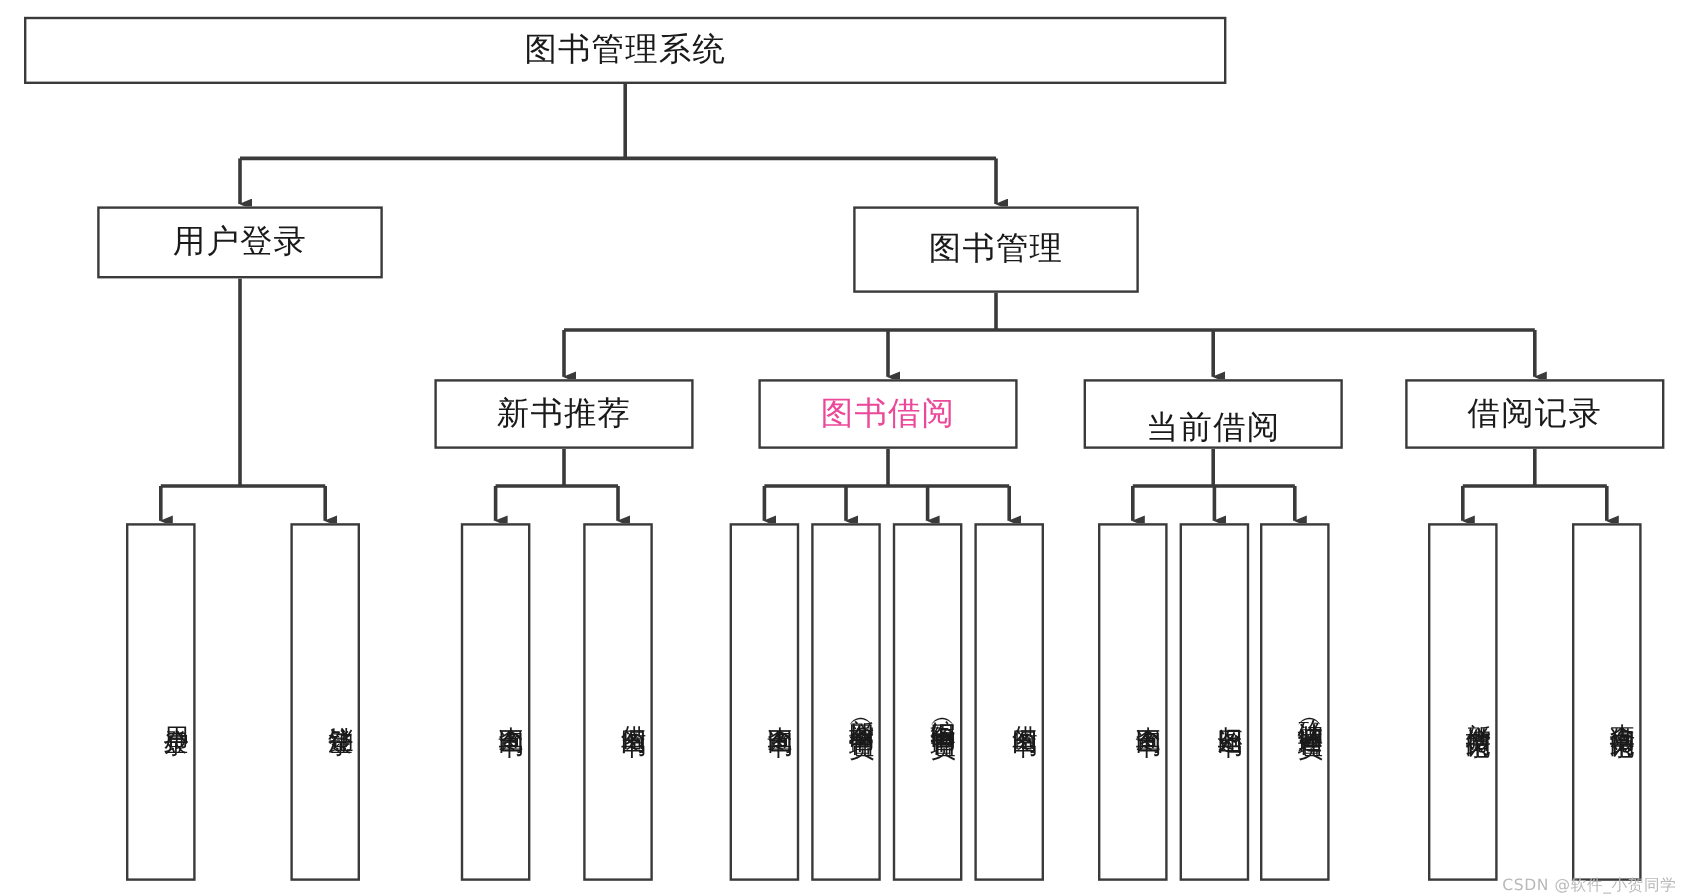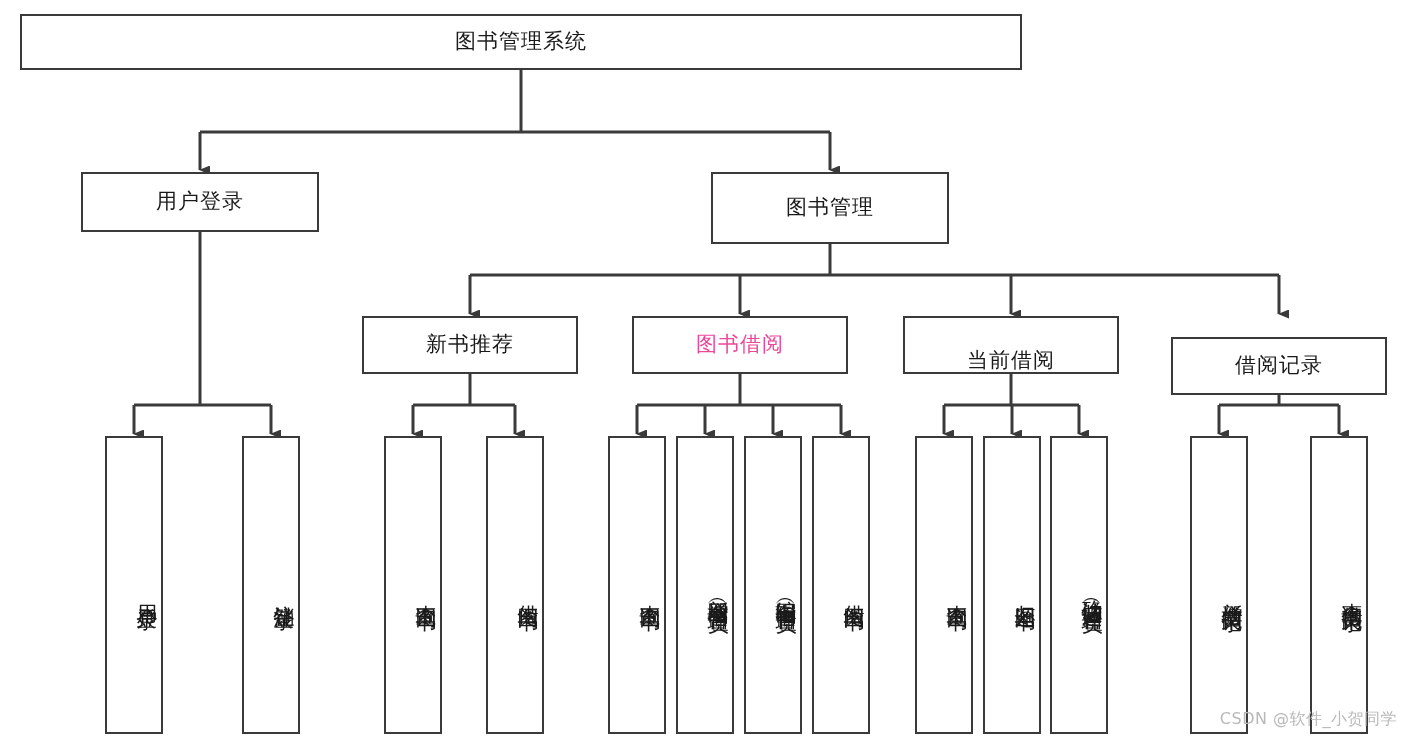--- a/index.html
+++ b/index.html
@@ -23,42 +23,42 @@
     position:absolute;
     box-sizing:border-box;
     background:#ffffff;
     border:2px solid #3a3a3a;
     display:flex;
     align-items:center;
     justify-content:center;
     color:#1a1a1a;
   }
   .node.horiz{
-    font-size:21px;
+    font-size:27px;
     letter-spacing:1px;
     line-height:1.1;
   }
   .node.vert{
     writing-mode:vertical-rl;
     text-orientation:upright;
     font-size:21px;
     letter-spacing:2px;
     padding-top:14px;
     align-items:flex-start;
     justify-content:center;
   }
   .node.vert .lbl{
     writing-mode:vertical-rl;
     text-orientation:upright;
     white-space:nowrap;
   }
   #watermark{
     position:absolute;
-    right:8px;bottom:17px;
-    font-size:16px;
+    right:8px;bottom:0;
+    font-size:13px;
     color:#b9b9b9;
     letter-spacing:0.5px;
     white-space:nowrap;
     font-family:"DejaVu Sans","Liberation Sans",sans-serif;
   }
 </style>
 </head>
 <body>
 
 <div id="diagram">
@@ -118,21 +118,21 @@
       </div>
       <div class="node horiz" style="left: 362px; top: 316px; width: 216px; height: 58px; border-color: rgb(58, 58, 58); background: rgb(255, 255, 255); color: rgb(26, 26, 26);">
         <span class="lbl">新书推荐</span>
       </div>
       <div class="node horiz" style="left: 632px; top: 316px; width: 216px; height: 58px; border-color: rgb(58, 58, 58); background: rgb(255, 255, 255); color: #ec4899;">
         <span class="lbl">图书借阅</span>
       </div>
       <div class="node horiz" style="left: 903px; top: 316px; width: 216px; height: 58px; border-color: rgb(58, 58, 58); background: rgb(255, 255, 255); color: rgb(26, 26, 26); align-items: flex-end;">
         <span class="lbl">当前借阅</span>
       </div>
-      <div class="node horiz" style="left: 1171px; top: 316px; width: 216px; height: 58px; border-color: rgb(58, 58, 58); background: rgb(255, 255, 255); color: rgb(26, 26, 26); margin-top: 21px;">
+      <div class="node horiz" style="left: 1171px; top: 316px; width: 216px; height: 58px; border-color: rgb(58, 58, 58); background: rgb(255, 255, 255); color: rgb(26, 26, 26);">
         <span class="lbl">借阅记录</span>
       </div>
       <div class="node vert" style="left: 105px; top: 436px; width: 58px; height: 298px; border-color: rgb(58, 58, 58); background: rgb(255, 255, 255); color: rgb(26, 26, 26);">
         <span class="lbl">用户登录</span>
       </div>
       <div class="node vert" style="left: 242px; top: 436px; width: 58px; height: 298px; border-color: rgb(58, 58, 58); background: rgb(255, 255, 255); color: rgb(26, 26, 26);">
         <span class="lbl">注销登录</span>
       </div>
       <div class="node vert" style="left: 384px; top: 436px; width: 58px; height: 298px; border-color: rgb(58, 58, 58); background: rgb(255, 255, 255); color: rgb(26, 26, 26);">
         <span class="lbl">查询图书</span>

